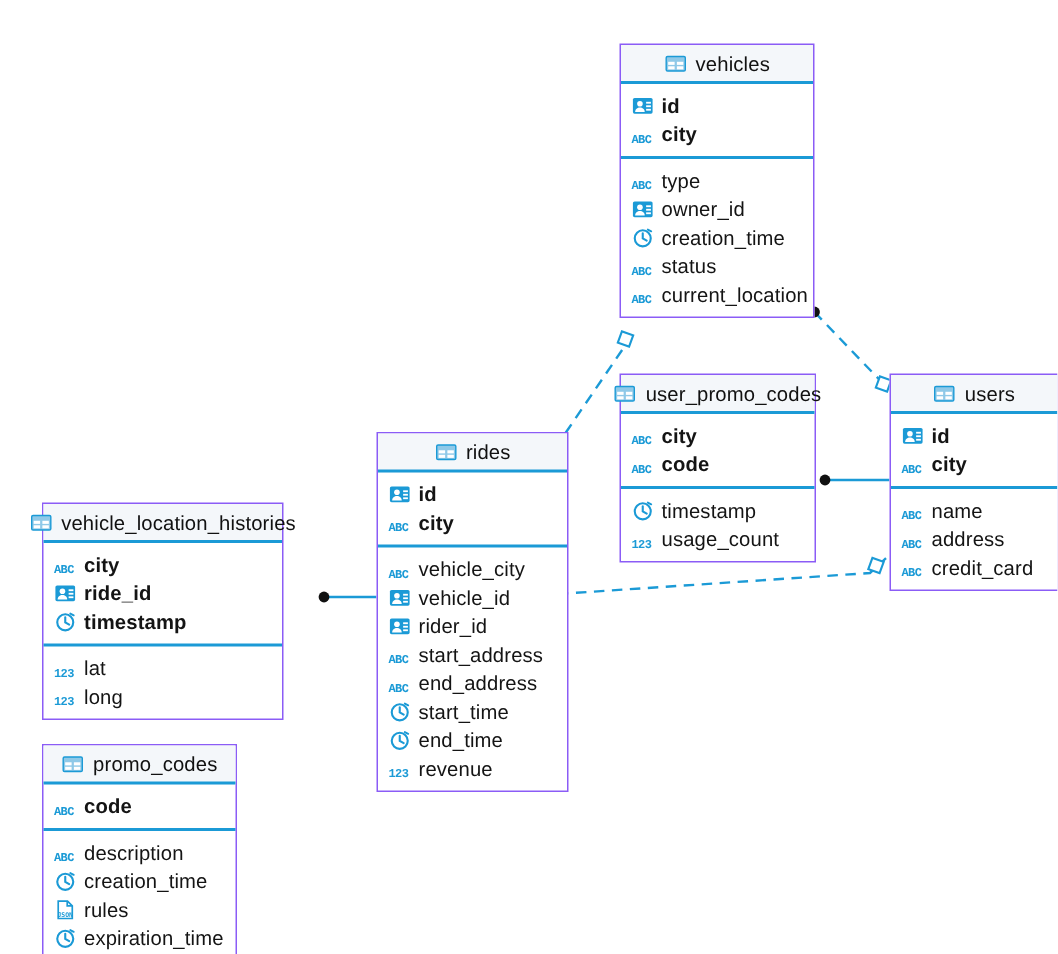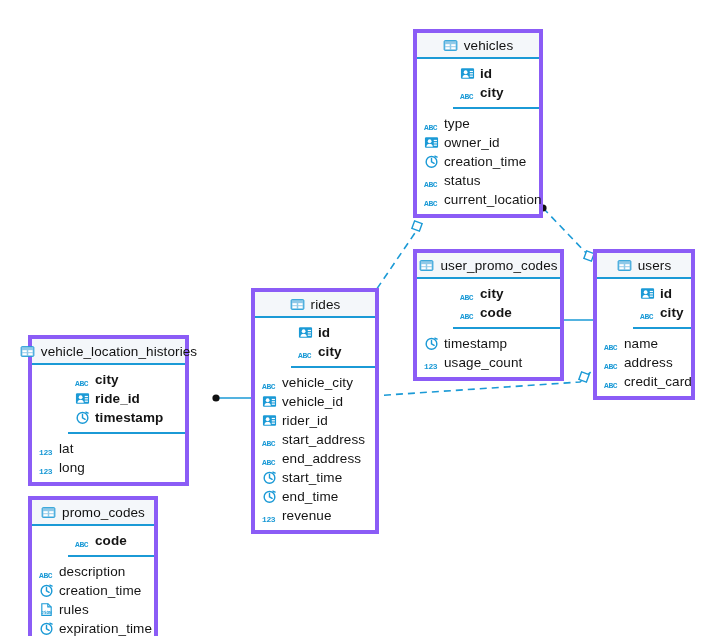--- a/index.html
+++ b/index.html
@@ -19,21 +19,21 @@
     position: absolute;
     left: 0;
     top: 0;
     width: 705px;
     height: 636px;
     pointer-events: none;
   }
   .entity {
     position: absolute;
     box-sizing: border-box;
-    border: 4px solid #8b5cf6;
+    border: 1px solid #8b5cf6;
     background: #ffffff;
     z-index: 2;
   }
   .ent-header {
     box-sizing: border-box;
     background: #f4f7fa;
     border-bottom: 2px solid #1b9ad6;
     height: 26px;
     display: flex;
     align-items: center;
@@ -45,21 +45,20 @@
     font-size: 13.5px;
     color: #111111;
     white-space: nowrap;
     letter-spacing: 0.1px;
   }
   .ent-section {
     padding: 5px 0 5px 0;
   }
   .ent-section.keys {
     border-bottom: 2px solid #1b9ad6;
-    margin-left: 36px;
   }
   .field {
     display: flex;
     align-items: center;
     gap: 5px;
     height: 19px;
     padding: 0 8px 0 7px;
     white-space: nowrap;
   }
   .field-name {
@@ -179,21 +178,21 @@
         <div class="field">
           <span class="ico"><span class="ico-txt">ABC</span></span>
           <span class="field-name">status</span>
         </div>
         <div class="field">
           <span class="ico"><span class="ico-txt">ABC</span></span>
           <span class="field-name">current_location</span>
         </div>
       </div>
     </div>
-    <div class="entity" style="left: 413px; top: 249px; width: 151px;">
+    <div class="entity" style="left: 413px; top: 249px; width: 131px;">
       <div class="ent-header">
         <span class="ico">
           <svg viewBox="0 0 16 16" width="15" height="15">
             <rect x="1.2" y="2.8" width="13.6" height="10.4" rx="1" fill="#8fc9e8" stroke="#1b9ad6" stroke-width="1"></rect>
             <rect x="2.6" y="6.6" width="4.6" height="2.2" fill="#ffffff"></rect>
             <rect x="8.8" y="6.6" width="4.6" height="2.2" fill="#ffffff"></rect>
             <rect x="2.6" y="9.8" width="4.6" height="2.2" fill="#ffffff"></rect>
             <rect x="8.8" y="9.8" width="4.6" height="2.2" fill="#ffffff"></rect>
           </svg>
         </span>
@@ -219,21 +218,21 @@
             </svg>
           </span>
           <span class="field-name">timestamp</span>
         </div>
         <div class="field">
           <span class="ico"><span class="ico-txt">123</span></span>
           <span class="field-name">usage_count</span>
         </div>
       </div>
     </div>
-    <div class="entity" style="left: 593px; top: 249px; width: 102px;">
+    <div class="entity" style="left: 593px; top: 249px; width: 113px;">
       <div class="ent-header">
         <span class="ico">
           <svg viewBox="0 0 16 16" width="15" height="15">
             <rect x="1.2" y="2.8" width="13.6" height="10.4" rx="1" fill="#8fc9e8" stroke="#1b9ad6" stroke-width="1"></rect>
             <rect x="2.6" y="6.6" width="4.6" height="2.2" fill="#ffffff"></rect>
             <rect x="8.8" y="6.6" width="4.6" height="2.2" fill="#ffffff"></rect>
             <rect x="2.6" y="9.8" width="4.6" height="2.2" fill="#ffffff"></rect>
             <rect x="8.8" y="9.8" width="4.6" height="2.2" fill="#ffffff"></rect>
           </svg>
         </span>

